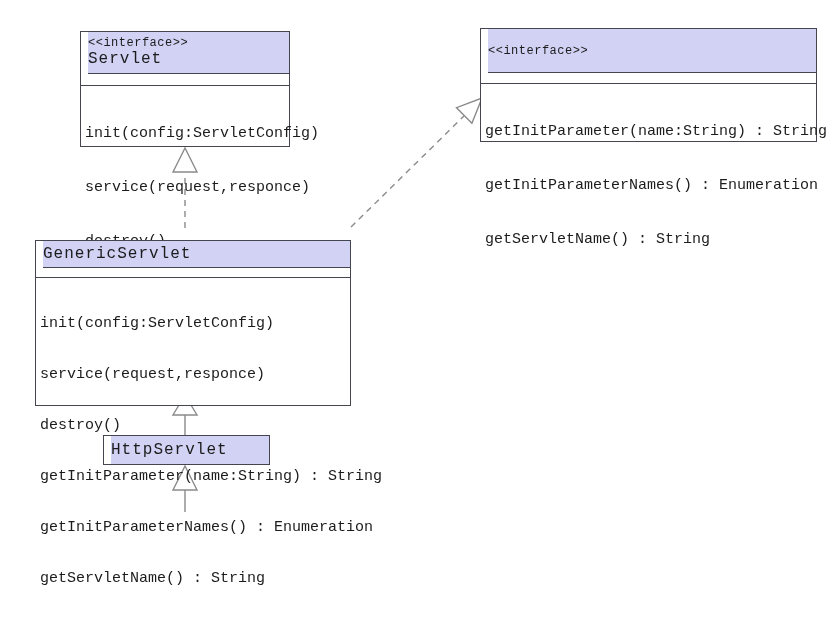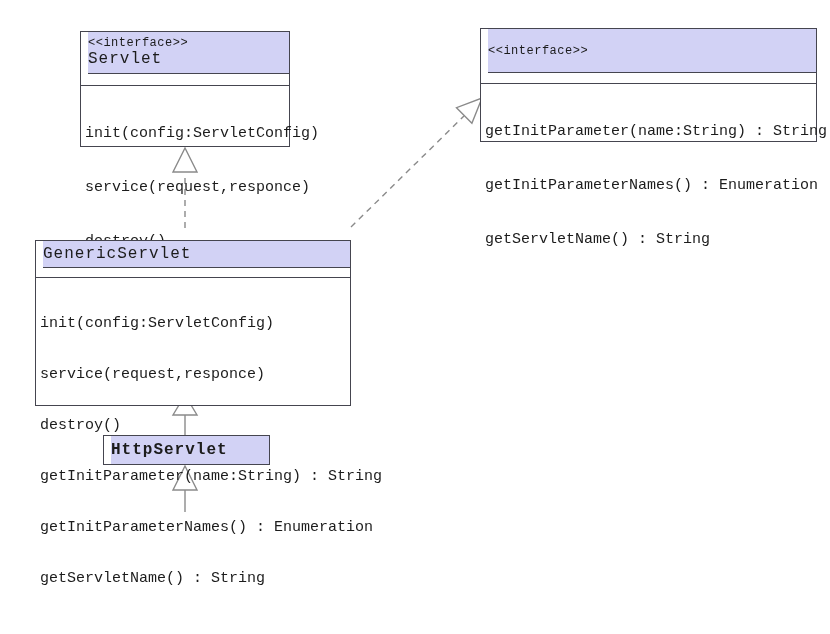--- a/index.html
+++ b/index.html
@@ -17,21 +17,21 @@
   }
   .uml-class{
     position:absolute;border:1px solid var(--box-border);background:#fff;
     box-sizing:border-box;
   }
   .uml-header{
     background:var(--header-fill);border-bottom:1px solid var(--box-border);
     box-sizing:border-box;display:flex;flex-direction:column;
     align-items:flex-start;justify-content:center;text-align:center;margin-left:7px;
   }
-  .uml-header.solo{border-bottom:none;height:100%;font-weight:bold;}
+  .uml-header.solo{border-bottom:none;height:100%;}
   .stereotype{font-size:12px;line-height:14px;letter-spacing:0.5px;}
   .cls-title{font-size:16px;line-height:19px;letter-spacing:1px;}
   .uml-attrs{border-bottom:1px solid var(--box-border);box-sizing:border-box;background:#fff;}
   .uml-methods{
     box-sizing:border-box;font-size:15px;line-height:18px;
     padding:3px 0 0 4px;white-space:pre;
   }
   .uml-methods.compact{line-height:17px;}
   .uml-methods.center{display:flex;align-items:center;padding-top:0;}
   svg.connectors{position:absolute;left:0;top:0;pointer-events:none;}

